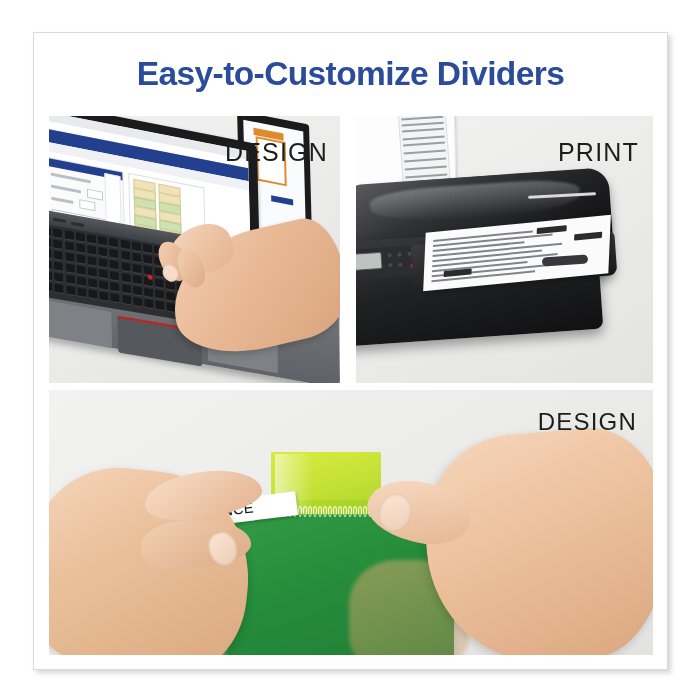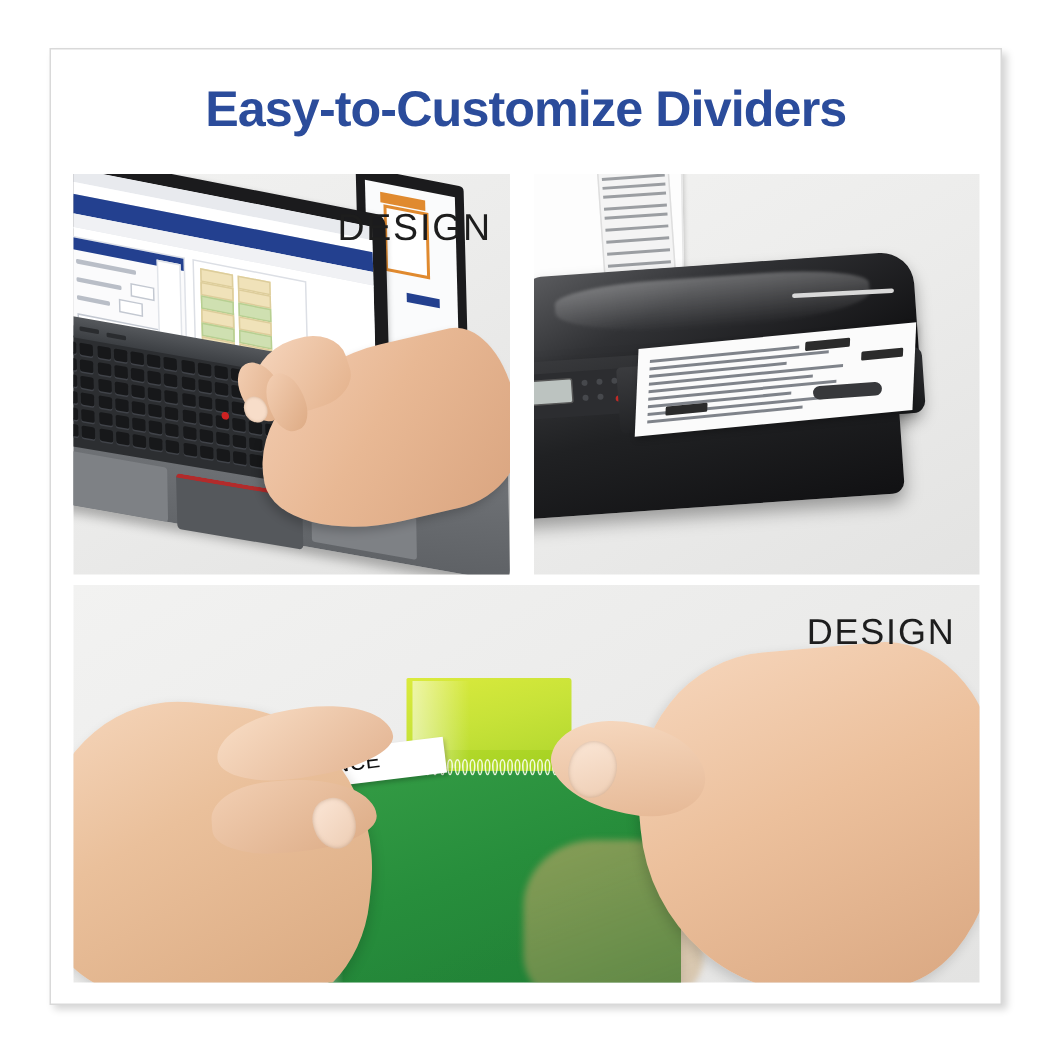--- a/index.html
+++ b/index.html
@@ -683,20 +683,21 @@
           <div class="opline" style="left:8px;top:43px;width:118px;"></div>
           <div class="opline" style="left:8px;top:48px;width:104px;"></div>
           <div class="opblk" style="left:112px;top:6px;width:30px;"></div>
           <div class="opblk" style="left:150px;top:16px;width:28px;"></div>
           <div class="opblk" style="left:20px;top:40px;width:28px;"></div>
         </div>
 
         <div class="pr-handle"></div>
       </div>
 
+      <div class="panel-label label-print">PRINT</div>
     </div>
 
     <div class="panel panel-insert">
 
       <div class="in-wrap">
 
         <div class="div-sheet"></div>
         <div class="div-sheet-edge"></div>
 
         <div class="div-tab"></div>

